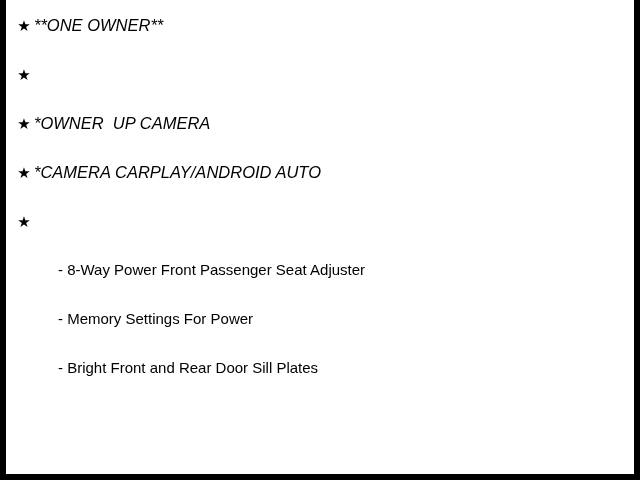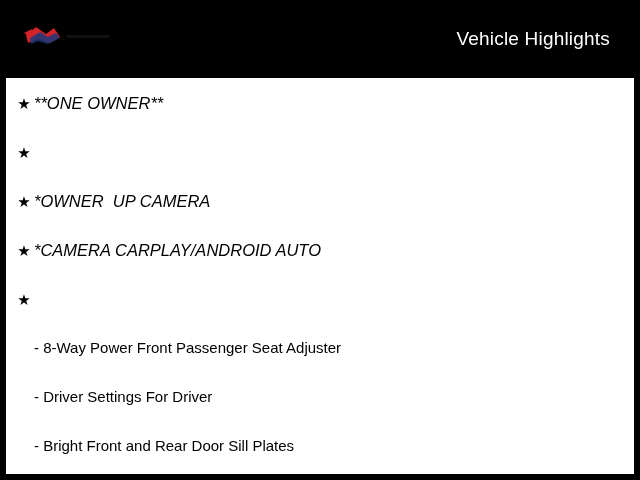--- a/index.html
+++ b/index.html
@@ -80,38 +80,28 @@
     display: flex;
     align-items: flex-start;
     padding-left: 28px;
     height: 49px;
   }
   .sub-text {
     font-size: 15px;
     line-height: 22px;
     color: #000000;
     white-space: pre;
+    margin-left: 24px;
   }
 </style>
 </head>
 <body>
 
 <div class="page">
 
-  <div class="header">
-    <div class="logo">
-      <svg width="116" height="36" viewBox="0 0 116 36" xmlns="http://www.w3.org/2000/svg" aria-hidden="true">
-        <path d="M6 14 L16 6 L26 13 L34 7 L40 16 L30 22 L18 18 L8 22 Z" fill="#D2232A"></path>
-        <path d="M10 17 L20 11 L28 16 L36 12 L40 17 L28 23 L18 20 L11 23 Z" fill="#1B3A7A" opacity="0.85"></path>
-        <path d="M4 12 L12 8 L10 16 Z" fill="#D2232A"></path>
-        <rect x="46" y="14" width="44" height="3" fill="#111111"></rect>
-      </svg>
-    </div>
-    <div class="header-title">Vehicle Highlights</div>
-  </div>
 
   <div class="content">
 
     <div class="highlight-row">
       <div class="bullet-star">★</div>
       <div class="highlight-text">**ONE OWNER**</div>
     </div>
 
     <div class="highlight-row">
       <div class="bullet-star">★</div>
@@ -129,21 +119,21 @@
 
     <div class="highlight-row">
       <div class="bullet-star">★</div>
     </div>
 
     <div class="sub-row">
       <div class="sub-text">- 8-Way Power Front Passenger Seat Adjuster</div>
     </div>
 
     <div class="sub-row">
-      <div class="sub-text">- Driver Settings For Driver</div>
+      <div class="sub-text">- Memory Settings For Power</div>
     </div>
 
     <div class="sub-row">
       <div class="sub-text">- Bright Front and Rear Door Sill Plates</div>
     </div>
 
   </div>
 </div>
 
 </body></html>

